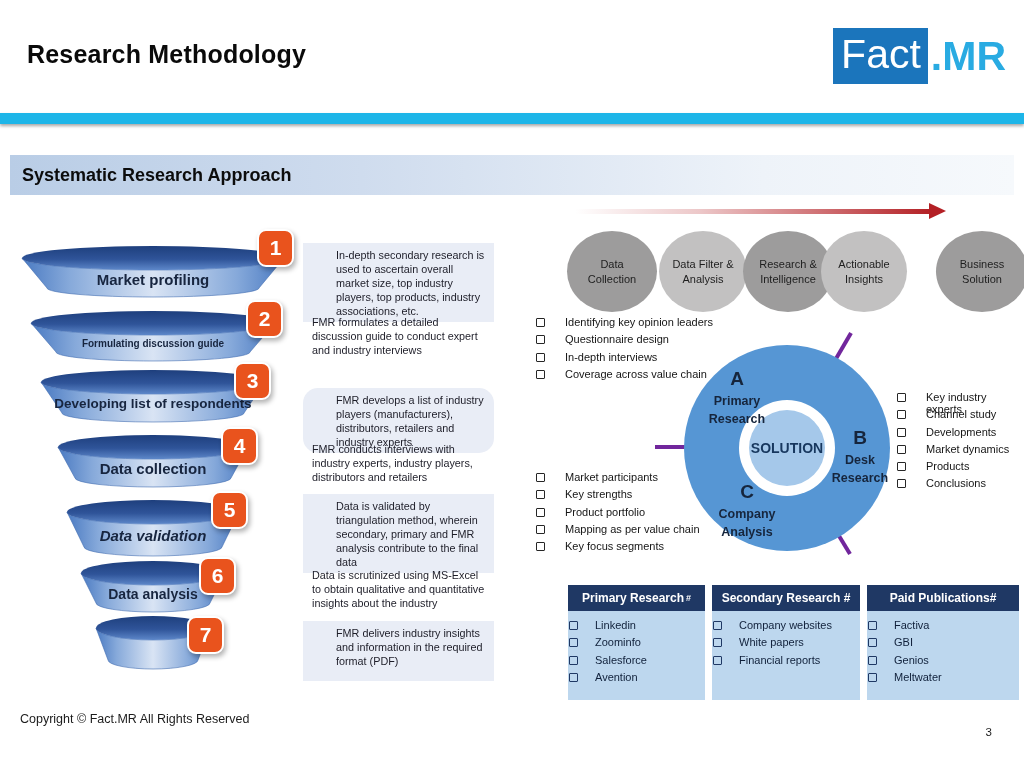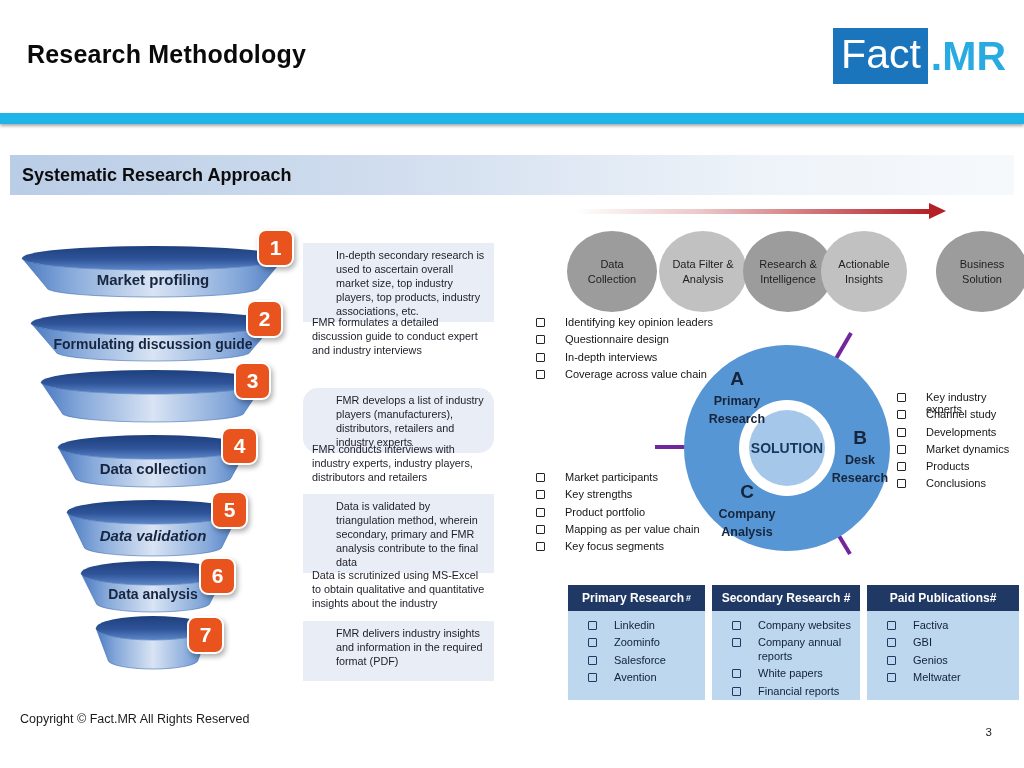--- a/index.html
+++ b/index.html
@@ -55,21 +55,21 @@
   .donut-svg{position:absolute;left:630px;top:325px;}
   .wheel-label{position:absolute;text-align:center;color:#16253c;line-height:1.12;}
   .wheel-label .key{font-size:19px;font-weight:700;display:block;margin-bottom:2px;}
   .wheel-label .lbl{font-size:12.5px;font-weight:700;white-space:pre-line;}
 
   
   .src-table{position:absolute;top:585px;}
   .src-table .hd{height:26px;background:var(--navy);color:#fff;font-size:12px;font-weight:700;
     display:flex;align-items:center;justify-content:center;}
   .src-table .hd sup{font-size:9px;margin-left:2px;}
-  .src-table .bd{background:var(--table-body);padding:8px 4px 6px 20px;height:89px;}
+  .src-table .bd{background:var(--table-body);padding:8px 4px 6px 1px;height:89px;}
   .src-table .bd li{display:flex;align-items:flex-start;font-size:11px;color:#10203a;margin-bottom:3.5px;line-height:1.25;list-style:none;}
   .src-table .bd .chk{border-color:#1f3864;margin:2px 17px 0 0;}
 
   .copyright{position:absolute;left:20px;top:712px;font-size:12.5px;color:#1c1c1c;}
   .page-number{position:absolute;right:32px;top:726px;font-size:11.5px;color:#1c1c1c;}
 </style>
 </head>
 <body>
 
 <svg width="0" height="0" style="position:absolute">
@@ -108,27 +108,28 @@
         <path d="M1,13 L26,43 A106,9 0 0 0 238,43 L263,13 A131,12 0 0 1 1,13 Z" fill="url(#gBody)" stroke="#3f6cb0" stroke-width="0.6"></path>
         <ellipse cx="132" cy="13" rx="131" ry="12" fill="url(#gTop)"></ellipse>
       </svg>
       <div class="funnel-label" style="font-size: 15px;">Market profiling</div>
     </div>
     <div class="funnel-step" style="left: 30px; top: 310px; width: 246px; height: 51px;">
       <svg width="246" height="51" viewBox="0 0 246 51">
         <path d="M1,13 L26,42 A97,9 0 0 0 220,42 L245,13 A122,12 0 0 1 1,13 Z" fill="url(#gBody)" stroke="#3f6cb0" stroke-width="0.6"></path>
         <ellipse cx="123" cy="13" rx="122" ry="12" fill="url(#gTop)"></ellipse>
       </svg>
-      <div class="funnel-label" style="font-size: 14px;">Formulating discussion guide</div>
+      <div class="funnel-label" style="font-size: 10px;">Formulating discussion guide</div>
     </div>
     <div class="funnel-step" style="left: 40px; top: 369px; width: 226px; height: 53px;">
       <svg width="226" height="53" viewBox="0 0 226 53">
         <path d="M1,13 L22,44 A91,9 0 0 0 204,44 L225,13 A112,12 0 0 1 1,13 Z" fill="url(#gBody)" stroke="#3f6cb0" stroke-width="0.6"></path>
         <ellipse cx="113" cy="13" rx="112" ry="12" fill="url(#gTop)"></ellipse>
       </svg>
+      <div class="funnel-label" style="font-size: 13.5px;">Developing list of respondents</div>
     </div>
     <div class="funnel-step" style="left: 57px; top: 434px; width: 192px; height: 53px;">
       <svg width="192" height="53" viewBox="0 0 192 53">
         <path d="M1,13 L18,44 A78,9 0 0 0 174,44 L191,13 A95,12 0 0 1 1,13 Z" fill="url(#gBody)" stroke="#3f6cb0" stroke-width="0.6"></path>
         <ellipse cx="96" cy="13" rx="95" ry="12" fill="url(#gTop)"></ellipse>
       </svg>
       <div class="funnel-label" style="font-size: 15px;">Data collection</div>
     </div>
     <div class="funnel-step" style="left: 66px; top: 499px; width: 174px; height: 57px; font-style: italic;">
       <svg width="174" height="57" viewBox="0 0 174 57">
@@ -285,24 +286,20 @@
       <div class="hd">
         <span>Secondary Research #</span>
       </div>
       <ul class="bd">
         <li>
           <span class="chk"></span>
           <span>Company websites</span>
         </li>
         <li>
           <span class="chk"></span>
-          <span>Company annual reports</span>
-        </li>
-        <li>
-          <span class="chk"></span>
           <span>White papers</span>
         </li>
         <li>
           <span class="chk"></span>
           <span>Financial reports</span>
         </li>
       </ul>
     </div>
     <div class="src-table" style="left: 867px; width: 152px;">
       <div class="hd">

